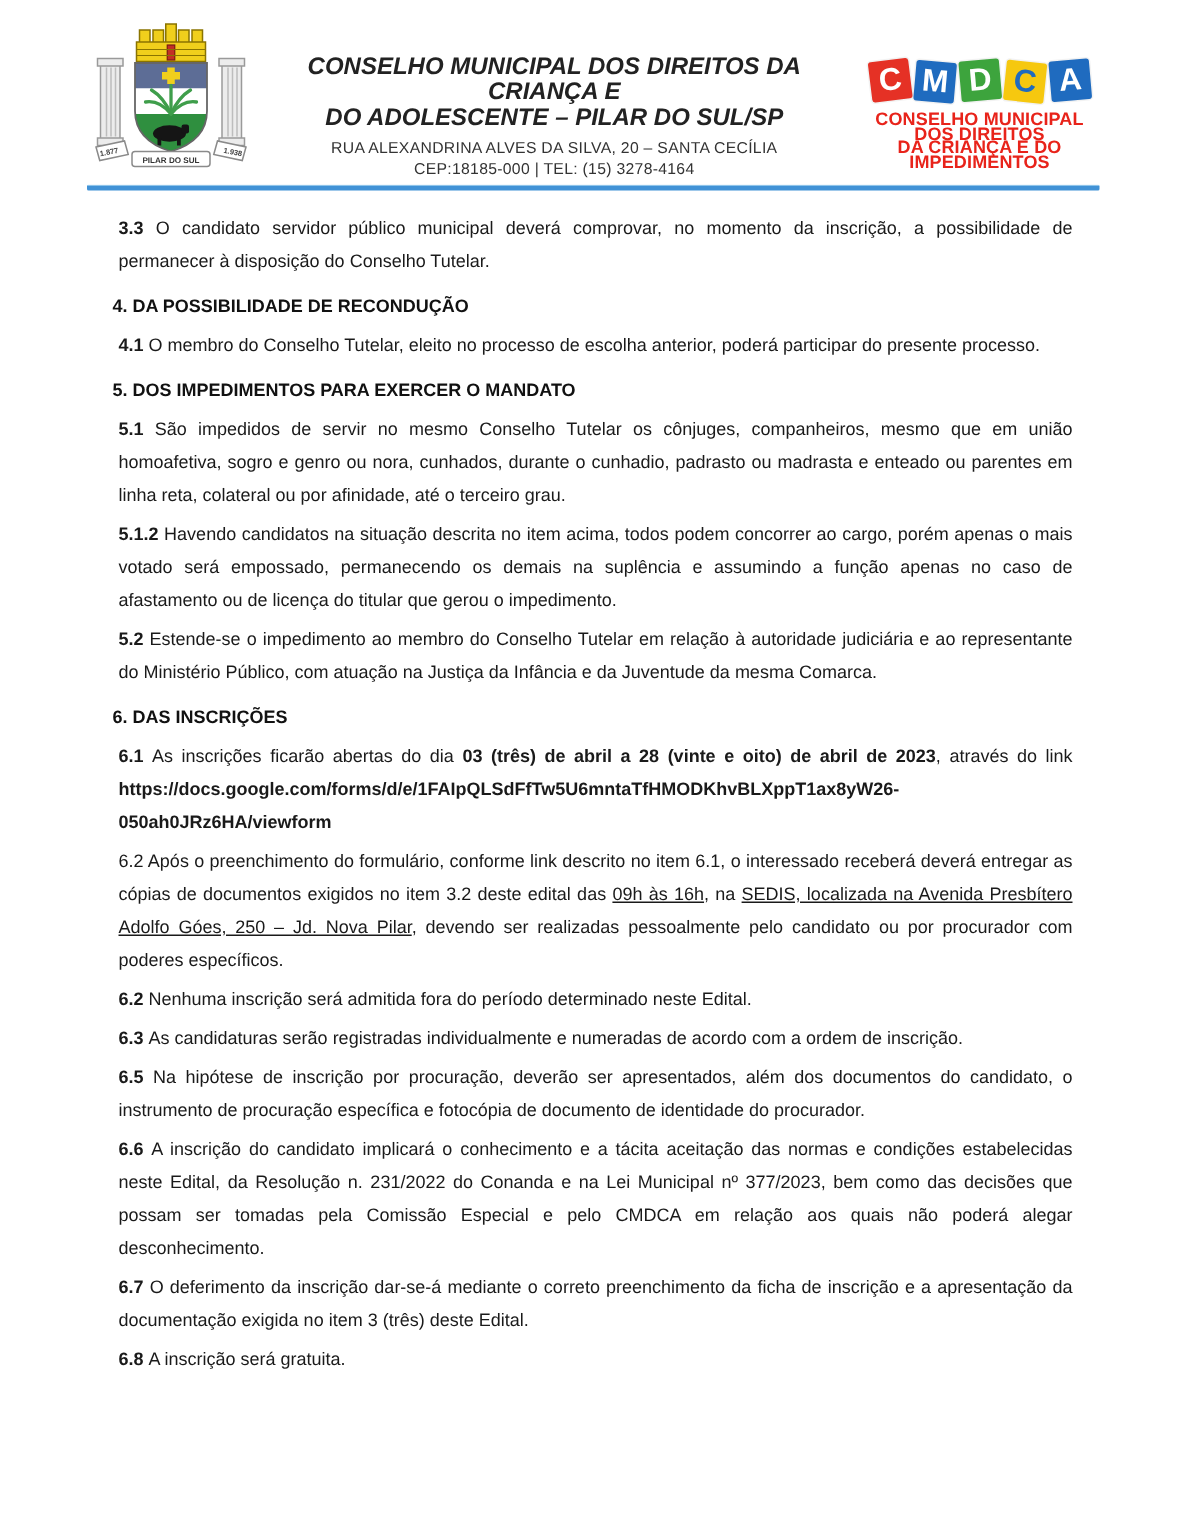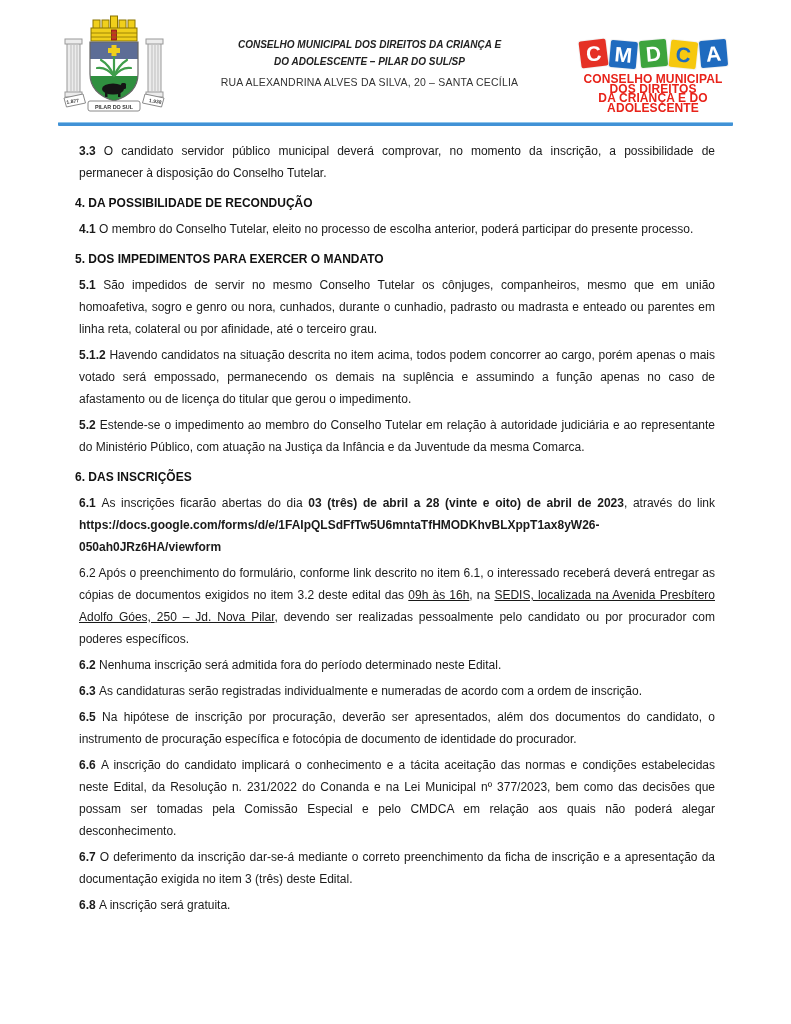--- a/index.html
+++ b/index.html
@@ -4,21 +4,21 @@
 <style>
   html,body{margin:0;padding:0;background:#ffffff;}
   .page{
     width:791px;height:1024px;background:#fff;box-sizing:border-box;
     font-family:"Liberation Sans",sans-serif;color:#1a1a1a;overflow:hidden;position:relative;
   }
   
   .header{display:flex;align-items:flex-start;padding:12px 54px 0 60px;box-sizing:border-box;}
   .crest{flex:0 0 auto;width:110px;}
   .header-center{flex:1;text-align:center;padding-top:24px;}
-  .org-title{font-size:10px;font-weight:bold;font-style:italic;line-height:17px;color:#222;}
+  .org-title{font-size:16px;font-weight:bold;font-style:italic;line-height:17px;color:#222;}
   .org-addr{font-size:10.5px;line-height:14px;margin-top:5px;letter-spacing:.2px;color:#333;}
   .org-contact{font-size:10.5px;line-height:14px;letter-spacing:.2px;color:#333;}
   .cmdca{flex:0 0 auto;width:168px;padding-top:28px;text-align:center;}
   .cmdca-boxes{display:flex;justify-content:center;gap:3px;}
   .cmdca-box{width:27px;height:27px;border-radius:2px;display:flex;align-items:center;justify-content:center;
     font-weight:bold;font-size:21px;line-height:1;box-shadow:0 0 0 1px rgba(0,0,0,.05);}
   .cmdca-box:nth-child(1){transform:rotate(-7deg);}
   .cmdca-box:nth-child(2){transform:rotate(5deg) translateY(1px);}
   .cmdca-box:nth-child(3){transform:rotate(-5deg);}
   .cmdca-box:nth-child(4){transform:rotate(6deg) translateY(1px);}
@@ -107,33 +107,34 @@
         <text x="13" y="91" font-size="5" font-weight="bold" fill="#444" text-anchor="middle" transform="rotate(-10 13 91)">1.877</text>
         <text x="54" y="96.5" font-size="5.4" font-weight="bold" fill="#333" text-anchor="middle">PILAR DO SUL</text>
         <text x="95" y="91" font-size="5" font-weight="bold" fill="#444" text-anchor="middle" transform="rotate(10 95 91)">1.938</text>
       </svg>
     </div>
 
     <div class="header-center">
       <div class="org-title">CONSELHO MUNICIPAL DOS DIREITOS DA CRIANÇA E</div>
       <div class="org-title">DO ADOLESCENTE – PILAR DO SUL/SP</div>
       <div class="org-addr">RUA ALEXANDRINA ALVES DA SILVA, 20 – SANTA CECÍLIA</div>
+      <div class="org-contact">CEP:18185-000  |  TEL: (15) 3278-4164</div>
     </div>
 
     <div class="cmdca">
       <div class="cmdca-boxes" id="cmdca-boxes">
           <div class="cmdca-box" style="background: rgb(229, 49, 37); color: rgb(255, 255, 255);">C</div>
           <div class="cmdca-box" style="background: rgb(31, 107, 191); color: rgb(255, 255, 255);">M</div>
           <div class="cmdca-box" style="background: rgb(61, 164, 61); color: rgb(255, 255, 255);">D</div>
           <div class="cmdca-box" style="background: rgb(246, 200, 15); color: rgb(31, 107, 191);">C</div>
           <div class="cmdca-box" style="background: rgb(31, 107, 191); color: rgb(255, 255, 255);">A</div>
         </div>
       <div class="cmdca-sub" id="cmdca-sub" style="color: rgb(232, 35, 26);">
         <div>CONSELHO MUNICIPAL DOS DIREITOS</div>
-        <div>DA CRIANÇA E DO ADOLESCENTE</div>
+        <div>DA CRIANÇA E DO IMPEDIMENTOS</div>
       </div>
     </div>
 
   </header>
 
   <div class="rule"></div>
 
   <main class="doc" id="doc-body">
       <p><span class="b">3.3 </span><span>O candidato servidor público municipal deverá comprovar, no momento da inscrição, a possibilidade de permanecer à disposição do Conselho Tutelar.</span></p>
       <p class="heading">4. DA POSSIBILIDADE DE RECONDUÇÃO</p>

